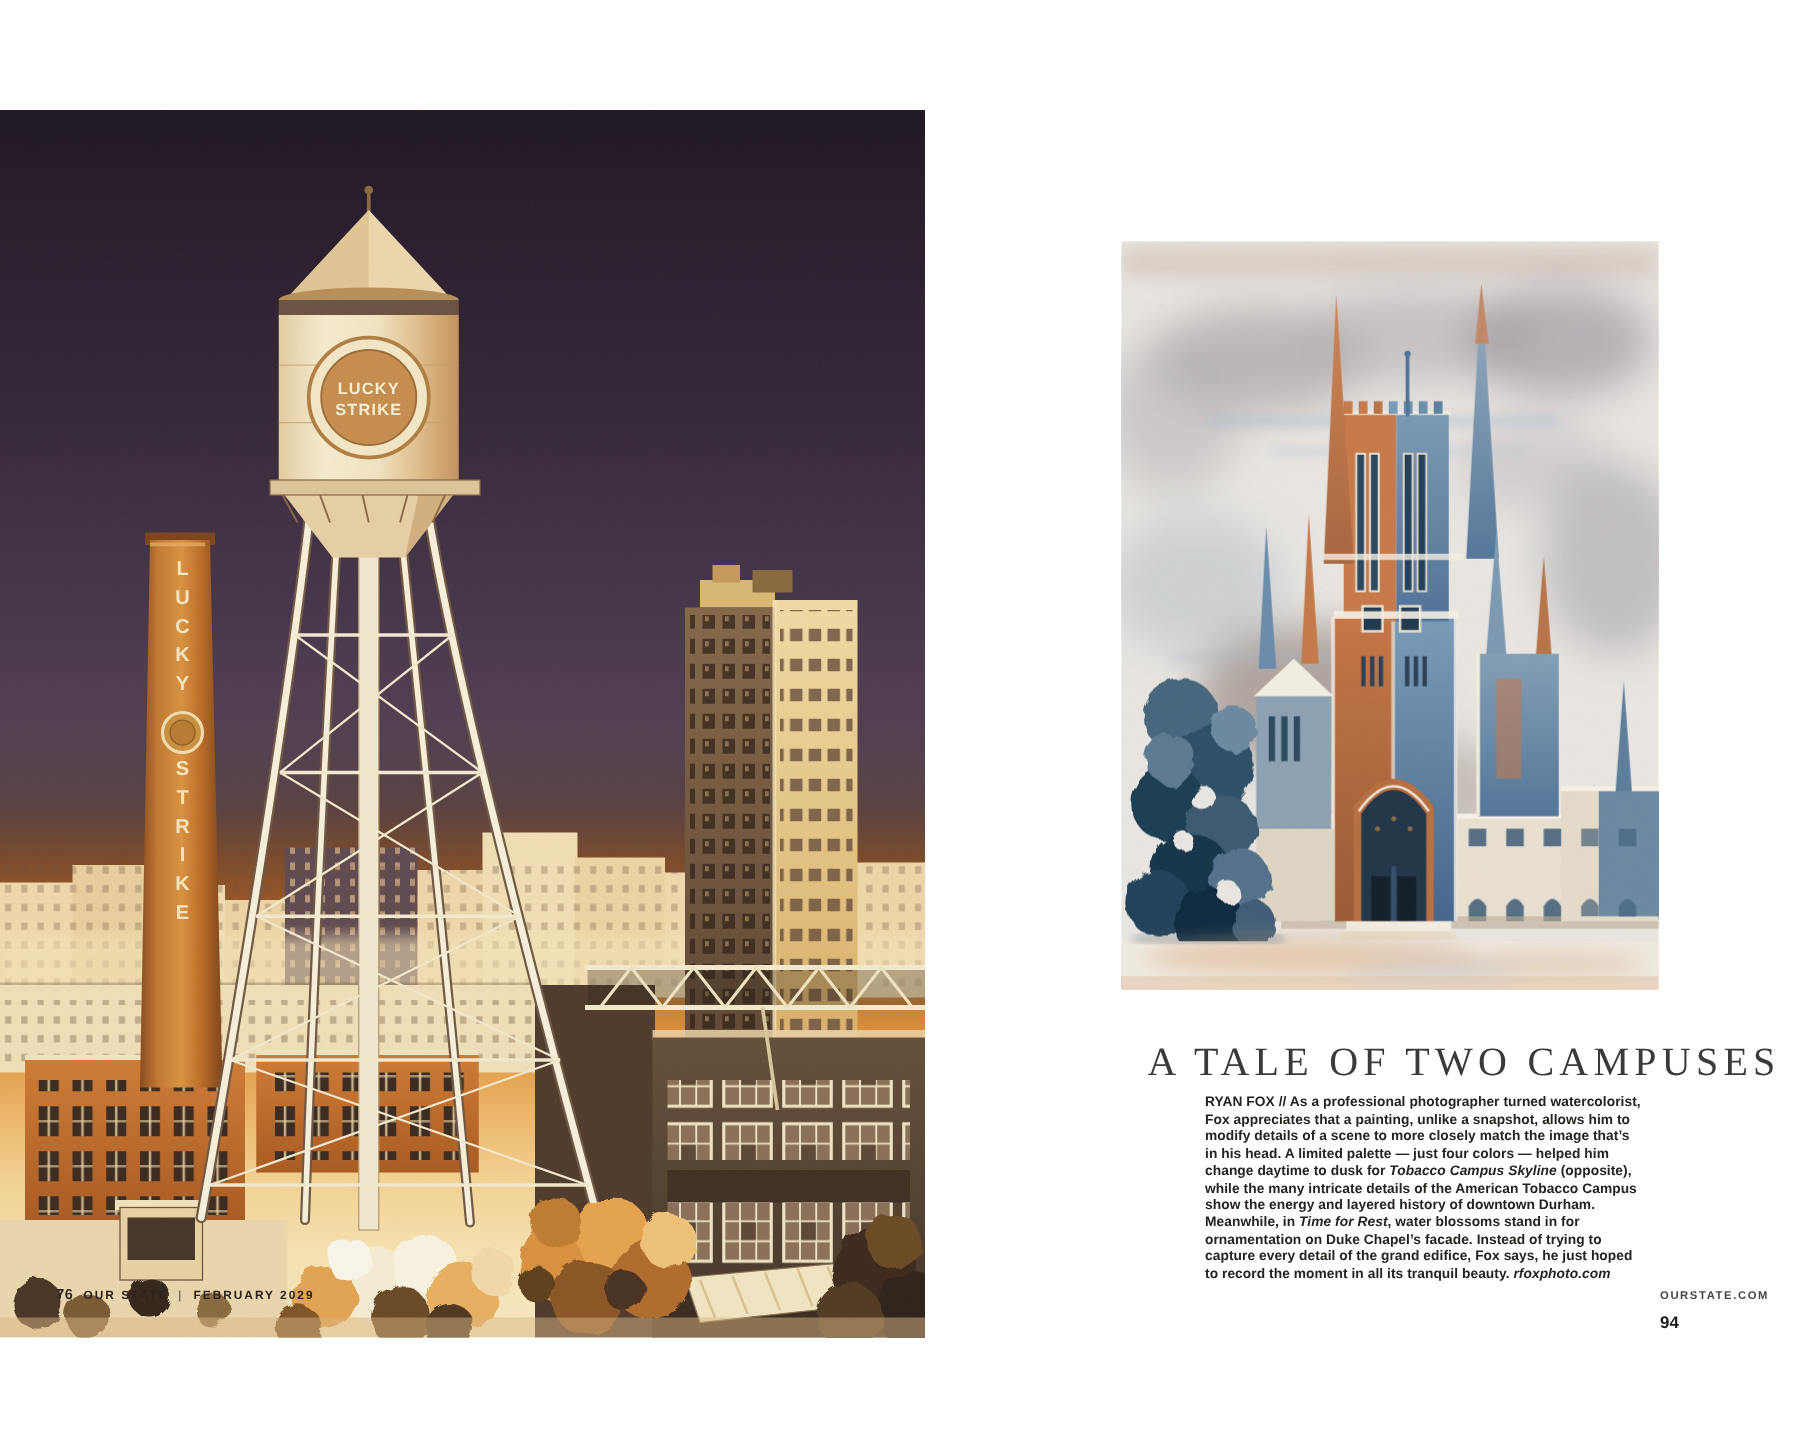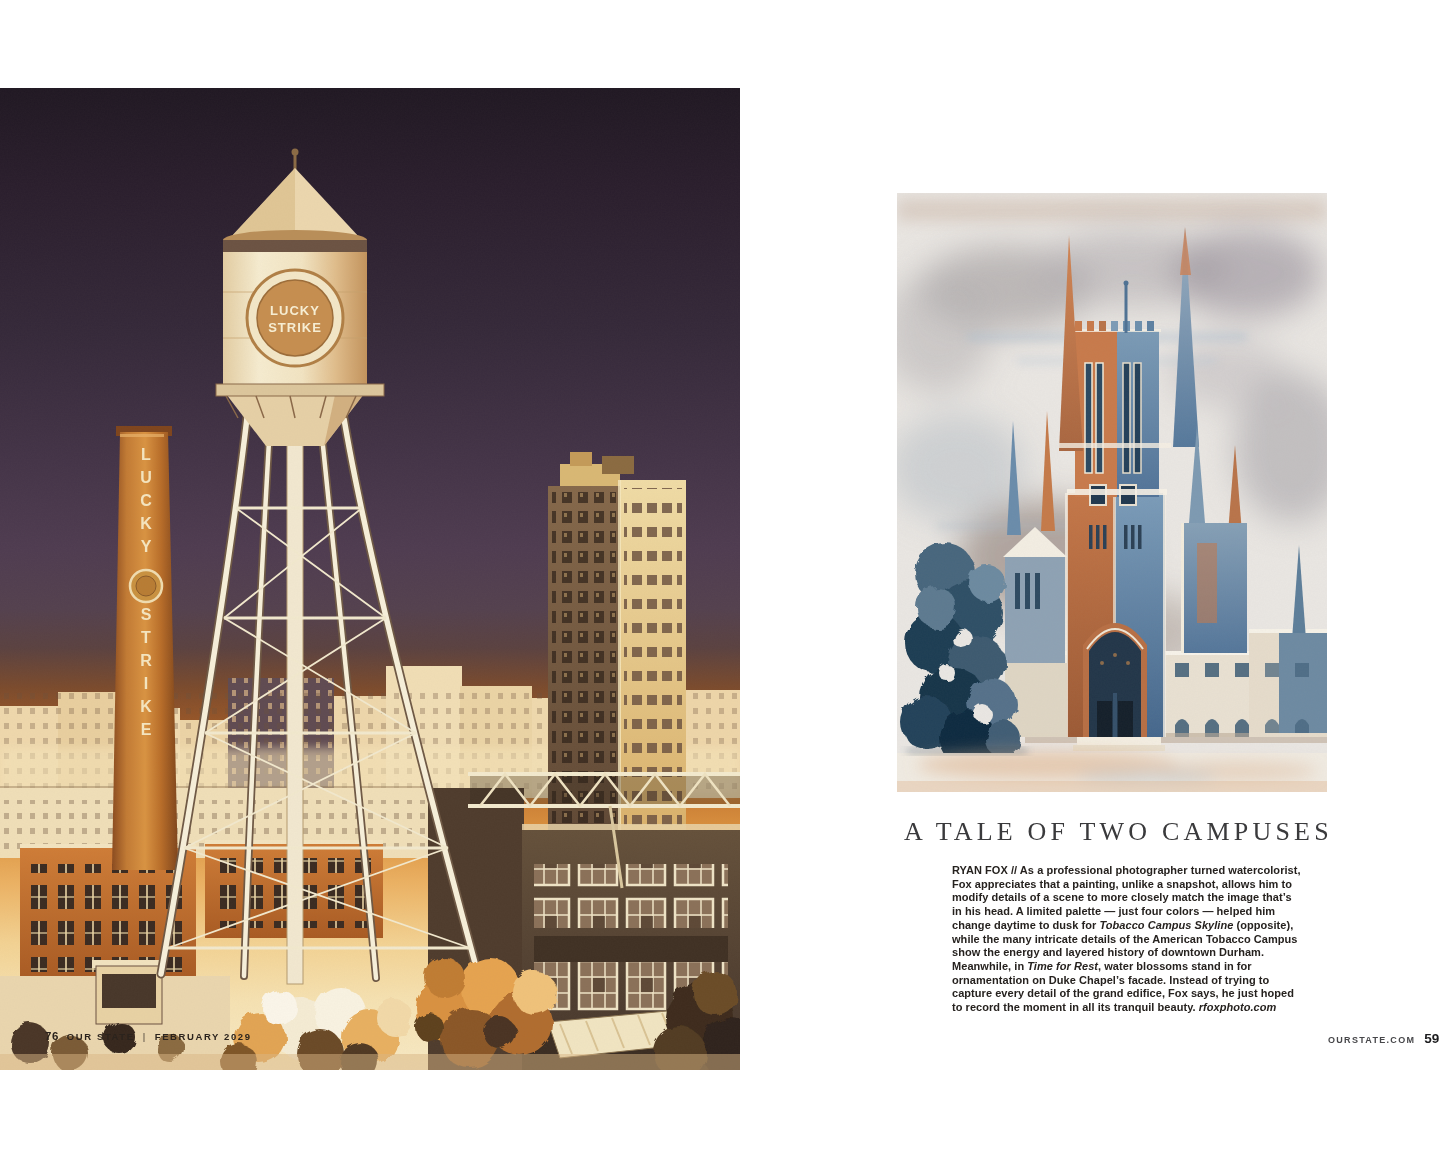--- a/index.html
+++ b/index.html
@@ -8,29 +8,29 @@
 
   .painting-left{position:absolute;left:0;top:88px;width:740px;height:982px;}
   .painting-right{position:absolute;left:897px;top:193px;width:430px;height:599px;}
   .painting-left svg,.painting-right svg{display:block;width:100%;height:100%;}
 
   .footer-left{position:absolute;left:45px;top:1030px;display:flex;gap:8px;align-items:baseline;
     color:#2b231d;font-size:9.5px;font-weight:bold;letter-spacing:1.6px;white-space:nowrap;justify-content:center;}
   .footer-left .num{font-size:11.5px;letter-spacing:0.5px;}
   .footer-left .sep{font-weight:normal;opacity:.85;}
 
-  .headline{position:absolute;left:902px;top:815px;margin:2px;font-family:"Liberation Serif",serif;
-    font-weight:400;font-size:26px;letter-spacing:4.2px;color:#3a3a3c;white-space:nowrap;}
-
-  .article{position:absolute;left:948px;top:860px;width:350px;margin:4px;
+  .headline{position:absolute;left:902px;top:815px;margin:16px;font-family:"Liberation Serif",serif;
+    font-weight:400;font-size:32px;letter-spacing:4.2px;color:#3a3a3c;white-space:nowrap;}
+
+  .article{position:absolute;left:948px;top:860px;width:350px;margin:16px;
     font-size:11px;line-height:13.7px;font-weight:bold;color:#26221f;letter-spacing:0.05px;
     text-align:left;}
   .article .it{font-style:italic;}
 
-  .footer-right{position:absolute;left:1328px;top:1031px;display:flex;gap:9px;align-items:baseline;white-space:nowrap;}
+  .footer-right{position:absolute;left:1328px;top:1031px;display:flex;gap:9px;align-items:baseline;white-space:nowrap;flex-direction:column;}
   .footer-right .site{font-size:9px;font-weight:bold;letter-spacing:1.3px;color:#47474a;}
   .footer-right .pnum{font-size:13.5px;font-weight:bold;color:#1c1c1e;}
 </style>
 </head>
 <body>
 
 <div class="spread">
 
   <section>
     <div class="painting-left">
@@ -463,17 +463,17 @@
         <rect x="0" y="0" width="430" height="599" filter="url(#grainR)"></rect>
       </svg>
     </div>
 
     <h1 class="headline">A TALE OF TWO CAMPUSES</h1>
 
     <p class="article"><span>RYAN FOX</span><span> // </span><span>As a professional photographer turned watercolorist, Fox appreciates that a painting, unlike a snapshot, allows him to modify details of a scene to more closely match the image that’s in his head. A limited palette — just four colors — helped him change daytime to dusk for </span><span class="it">Tobacco Campus Skyline</span><span> (opposite), while the many intricate details of the American Tobacco Campus show the energy and layered history of downtown Durham. Meanwhile, in </span><span class="it">Time for Rest</span><span>, water blossoms stand in for ornamentation on Duke Chapel’s facade. Instead of trying to capture every detail of the grand edifice, Fox says, he just hoped to record the moment in all its tranquil beauty.  </span><span class="it">rfoxphoto.com</span></p>
 
     <div class="footer-right">
       <span class="site">OURSTATE.COM</span>
-      <span class="pnum">59</span>
+      <span class="pnum">94</span>
     </div>
   </section>
 
 </div>
 
 </body></html>

